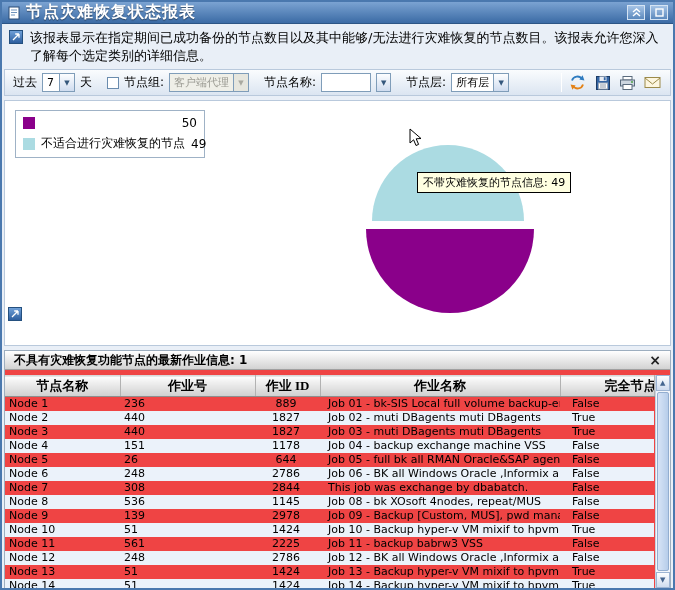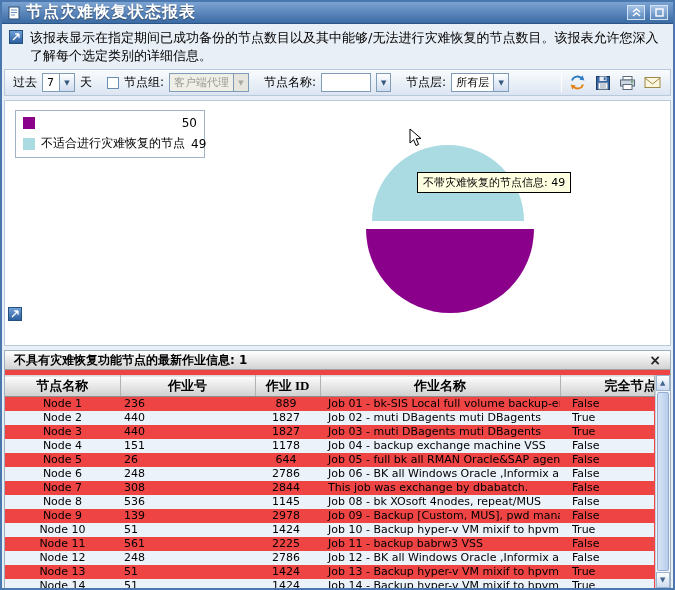--- a/index.html
+++ b/index.html
@@ -158,21 +158,21 @@
   th.col1 { width:135px; }
   th.col2 { width:65px;font-family:Liberation Serif, serif; }
   th.col3 { width:240px; }
   th.col4 { width:94px;padding-left:44px; }
   tbody td {
     height:14px; line-height:14px;
     font-size:11px; color:#000;
     white-space:nowrap; overflow:hidden;
     padding:0 4px;
   }
-  tbody td:nth-child(1) { text-align:center; }
+  tbody td:nth-child(1) { text-align:left; }
   tbody td:nth-child(2) { padding-right:7px; }
   tbody td:nth-child(3) { text-align:center; padding-right:7px; }
   tbody td:nth-child(4) { padding-left:8px; }
   tbody td:nth-child(5) { padding-left:12px; }
   tbody tr.alt { background:#ebf2fa; }
   
   .vscroll {
     width:16px; height:213px;
     background:#f2f6fb;
     border-left:1px solid #c6d2e0;

